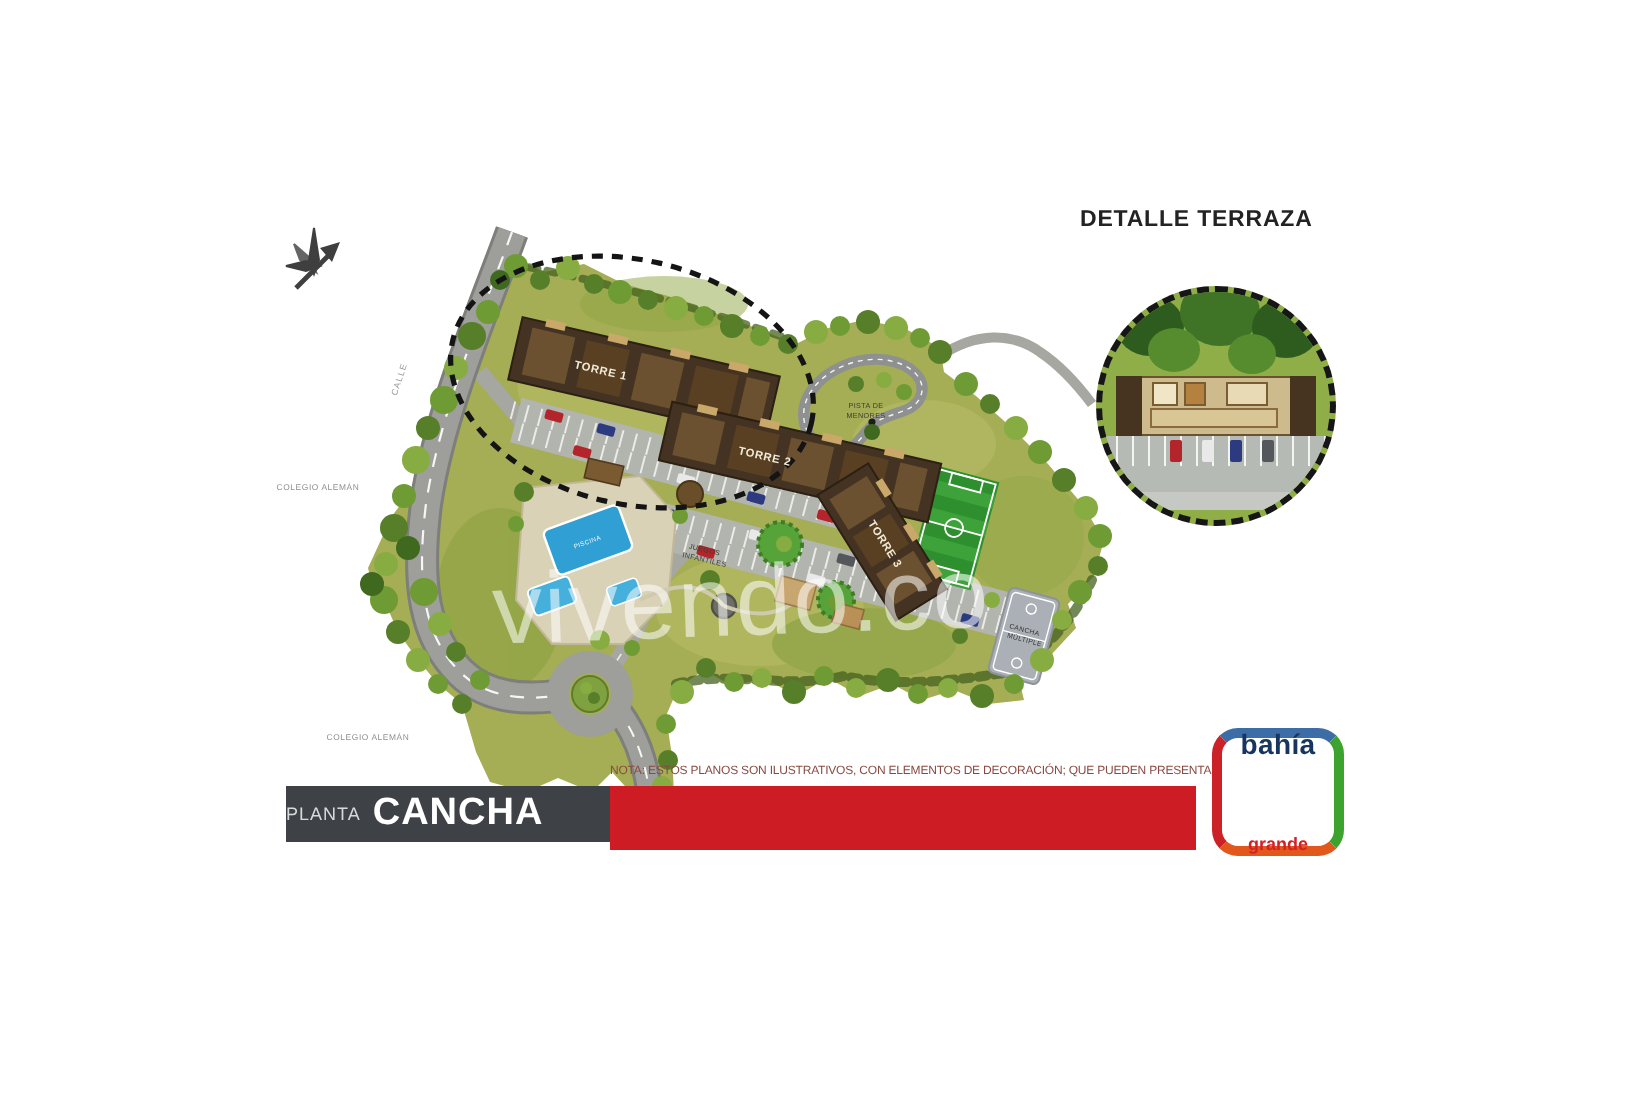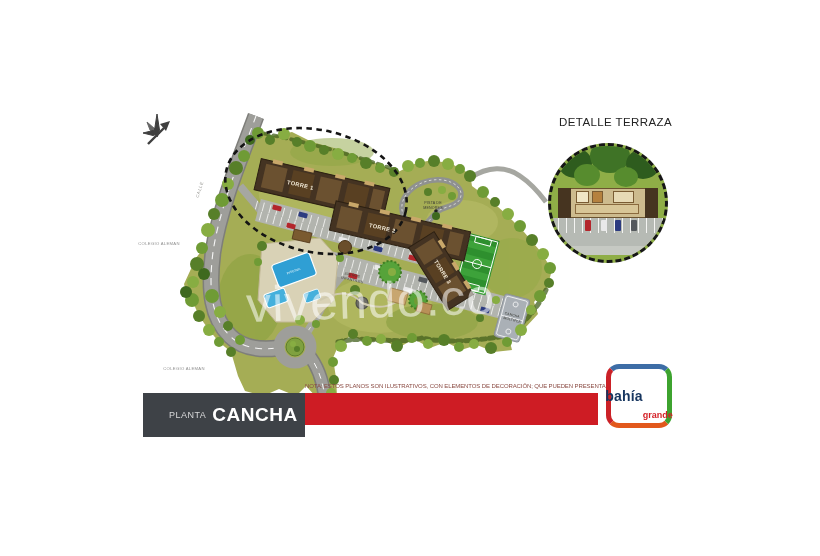--- a/index.html
+++ b/index.html
@@ -16,51 +16,51 @@
   .ctx-label{font-size:4.2px;fill:#8f8f8f;letter-spacing:.3px;}
   .road-label{font-size:4.4px;fill:#9a9a96;letter-spacing:.6px;}
   .pool-label{font-size:3.2px;fill:#eefaff;letter-spacing:.2px;}
 
   
   .watermark{left:246px;top:270px;width:340px;font-size:50px;font-weight:500;
     color:rgba(255,255,255,0.55);letter-spacing:1px;transform:rotate(-2deg);
     pointer-events:none;}
 
   
-  .detail-title{left:540px;top:116px;width:132px;text-align:right;font-size:11.5px;
-    font-weight:normal;color:#232323;letter-spacing:.4px;}
+  .detail-title{left:540px;top:104px;width:132px;text-align:left;font-size:11.5px;
+    font-weight:bold;color:#232323;letter-spacing:.4px;}
   .detail-circle{left:548px;top:143px;width:114px;height:114px;border-radius:50%;
     border:3px dashed #161616;overflow:hidden;background:#8fae47;}
   .dt-tree{position:absolute;border-radius:50%;}
   .dt-bldg{position:absolute;left:7%;right:7%;top:37%;height:26%;background:#cdbb8e;
     border:1px solid #6b532f;box-sizing:border-box;}
   .dt-cap{position:absolute;top:-6%;bottom:-6%;width:13%;background:#463420;}
   .dt-room{position:absolute;box-sizing:border-box;border:1px solid #7a5c33;background:#e7dab5;}
   .dt-corridor{position:absolute;left:16%;right:18%;top:55%;height:34%;background:#d8c697;
     border:1px solid #8a6a3e;box-sizing:border-box;}
   .dt-park{position:absolute;left:0;right:0;top:63%;height:25%;background:#b6bab4;}
   .dt-stalls{position:absolute;left:0;right:0;top:0;height:55%;
     background:repeating-linear-gradient(90deg,transparent 0 7px,#f4f4f2 7px 8px);}
   .dt-car{position:absolute;top:6%;width:6px;height:11px;border-radius:1px;}
   .dt-road{position:absolute;left:0;right:0;top:88%;height:8%;background:#c6c9c3;}
 
   
   .note{left:305px;top:383px;width:295px;font-size:6px;color:#8a4a42;
     letter-spacing:-0.1px;white-space:nowrap;}
-  .banner-dark{left:143px;top:393px;width:162px;height:44px;background:#3e4247;
-    display:flex;align-items:center;padding-left:26px;box-sizing:border-box;text-align:center;}
+  .banner-dark{left:143px;top:393px;width:162px;height:28px;background:#3e4247;
+    display:flex;align-items:center;box-sizing:border-box;text-align:center;}
   .banner-dark .small{font-size:9px;color:#d8d9da;letter-spacing:.5px;margin-right:6px;}
   .banner-dark .big{font-size:19px;font-weight:bold;color:#ffffff;letter-spacing:.5px;}
   .banner-red{left:305px;top:393px;width:293px;height:32px;background:#ce1c24;}
 
   
   .logo-box{left:606px;top:364px;width:66px;height:64px;background:#ffffff;
     border-style:solid;border-width:5px;border-radius:13px;box-sizing:border-box;
     border-top-color:#3d6da6;border-right-color:#3da32f;border-bottom-color:#e2581c;
-    border-left-color:#cb2127;display:flex;flex-direction:row;align-items:center;
+    border-left-color:#cb2127;display:flex;flex-direction:column;align-items:center;
     justify-content:center;}
   .logo-name{font-size:14px;font-weight:bold;color:#16355f;line-height:13px;letter-spacing:.2px;}
   .logo-sub{font-size:9px;font-weight:bold;color:#d42127;line-height:9px;margin-top:39px;}
 </style>
 </head>
 <body>
 
 <div class="stage">
 
   <svg id="plan-svg" viewBox="0 0 820 556">

